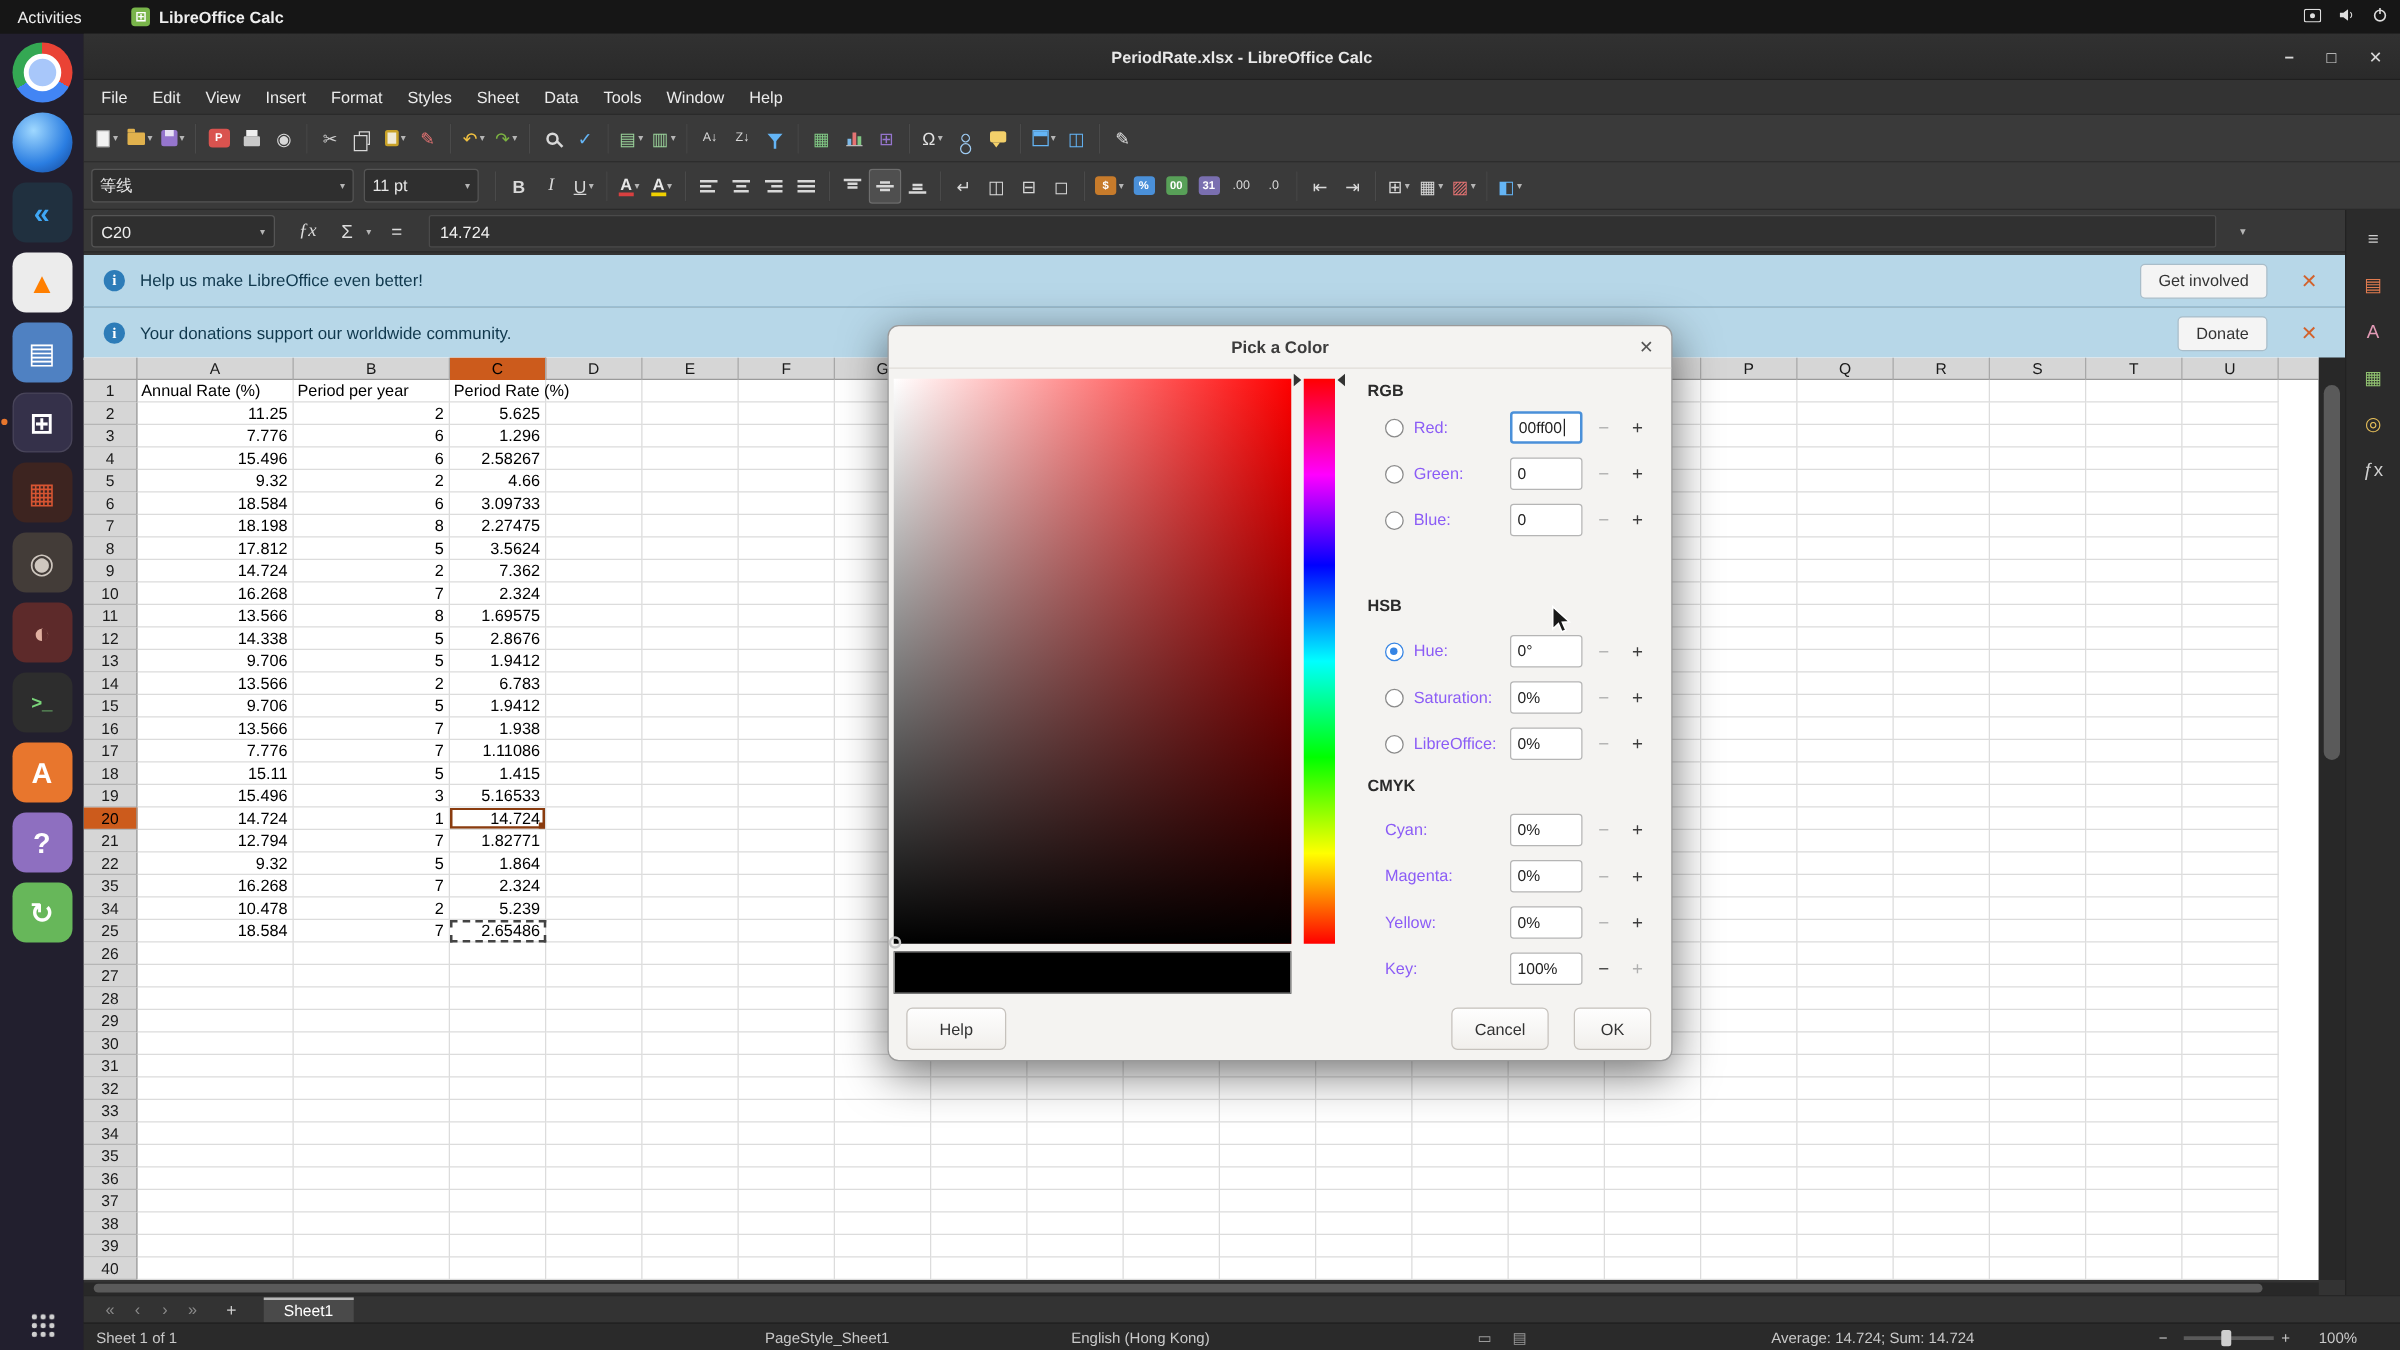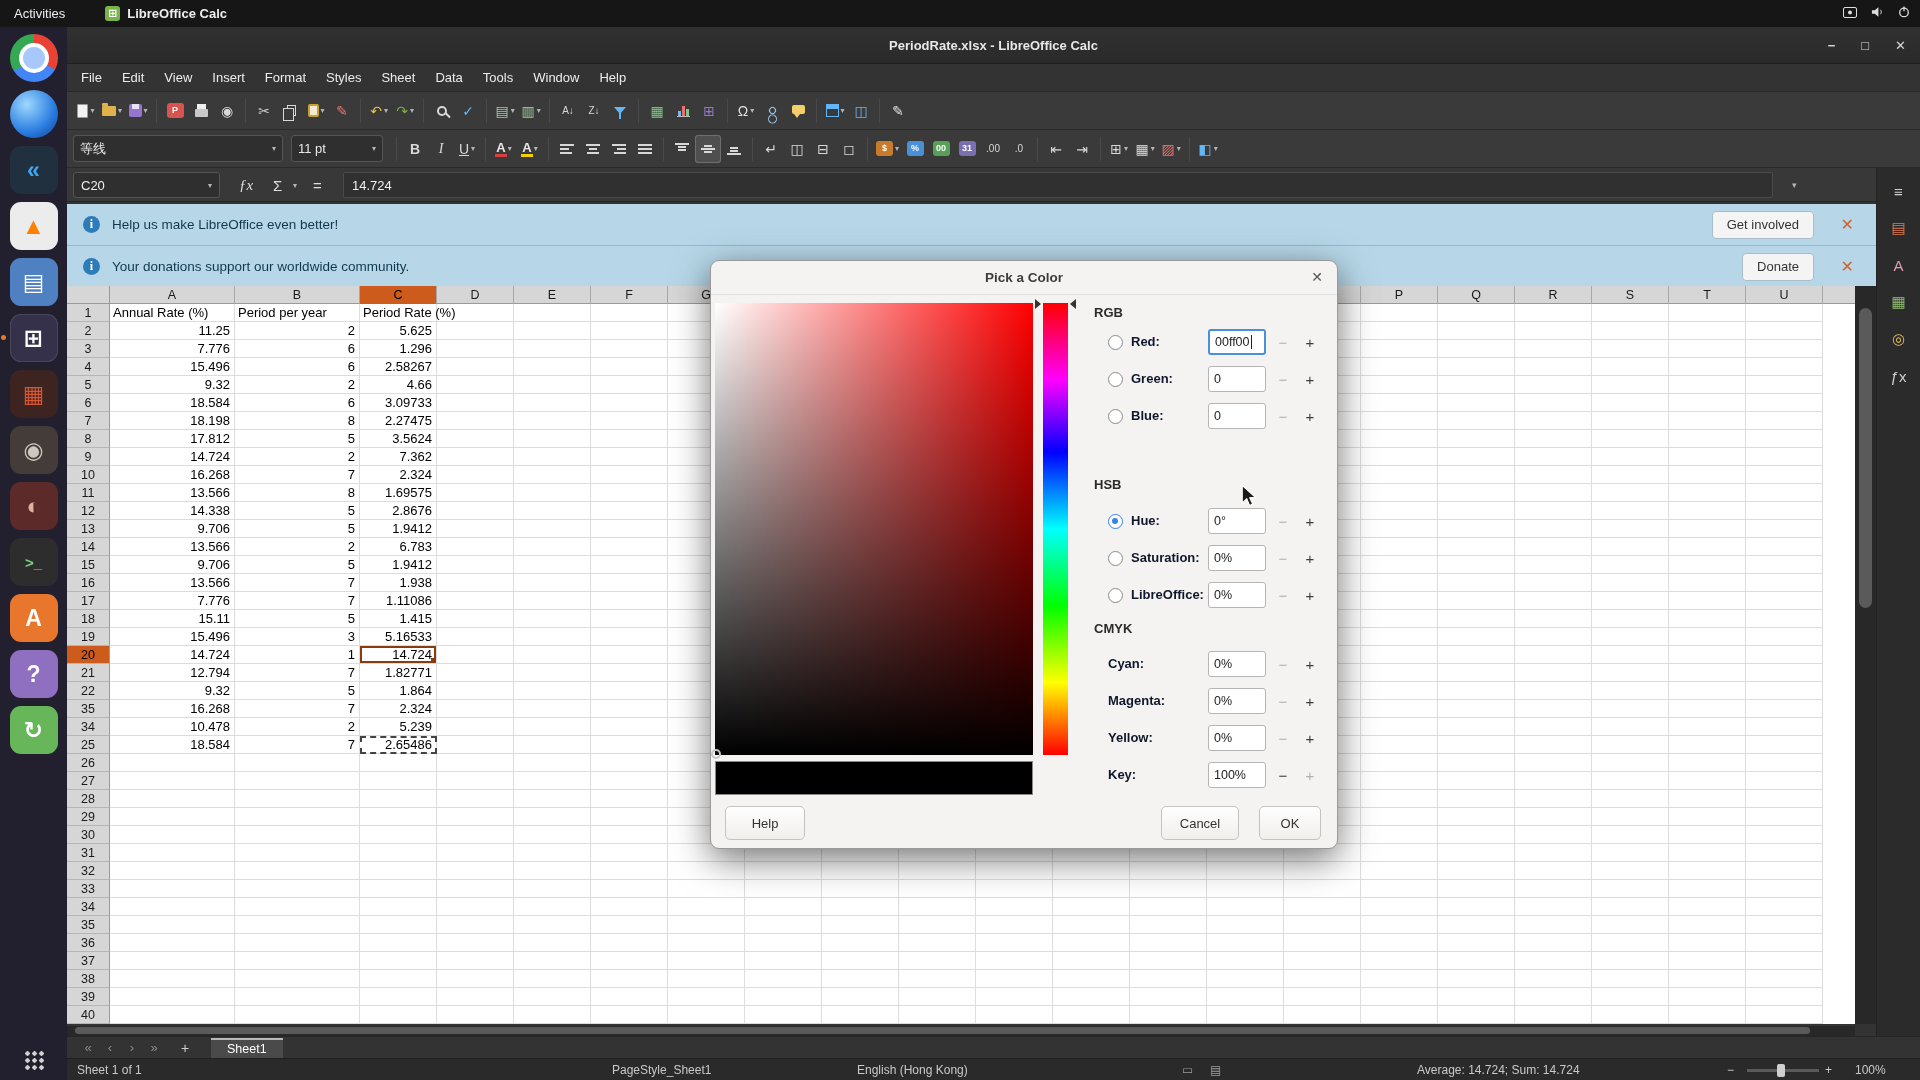--- a/index.html
+++ b/index.html
@@ -189,21 +189,21 @@
   #hue-bar { position:absolute; left:332px; top:42px; width:25px; height:452px;
              background:linear-gradient(to bottom,#f00 0%,#f0f 17%,#00f 33%,#0ff 50%,#0f0 67%,#ff0 84%,#f00 100%); }
   .hue-arrow-l { position:absolute; left:324px; top:38px; width:0; height:0; border-top:5px solid transparent;
                  border-bottom:5px solid transparent; border-left:6px solid #333; }
   .hue-arrow-r { position:absolute; left:359px; top:38px; width:0; height:0; border-top:5px solid transparent;
                  border-bottom:5px solid transparent; border-right:6px solid #333; }
   #color-preview { position:absolute; left:4px; top:500px; width:318px; height:34px; background:#000;
                    border:1px solid #8a8a8a; }
   .dlg-section { position:absolute; left:383px; font-size:13px; font-weight:bold; color:#2b2b2b; }
   .dlg-row { position:absolute; left:0; width:628px; height:27px; }
-  .dlg-row label { position:absolute; font-size:13px; color:#0f172a; line-height:26px;font-weight:bold; }
+  .dlg-row label { position:absolute; font-size:13px; color:#8b5cf6; line-height:26px; }
   .radio { position:absolute; left:397px; top:6px; width:15px; height:15px; border:1.5px solid #8a8a8a;
            border-radius:50%; background:#fff; }
   .radio.sel { border-color:#3584e4; }
   .radio.sel::after { content:''; position:absolute; left:3px; top:3px; width:6px; height:6px;
            border-radius:50%; background:#3584e4; }
   .dlg-input { position:absolute; left:497px; top:0; width:58px; height:26px; background:#fff;
            border:1px solid #b5b5b5; border-radius:3px; font-size:12.5px; color:#222;
            display:flex; align-items:center; padding-left:5px; }
   .dlg-input.wide { width:124px; }
   .dlg-input.focused { border:2px solid #4a90d9; }

